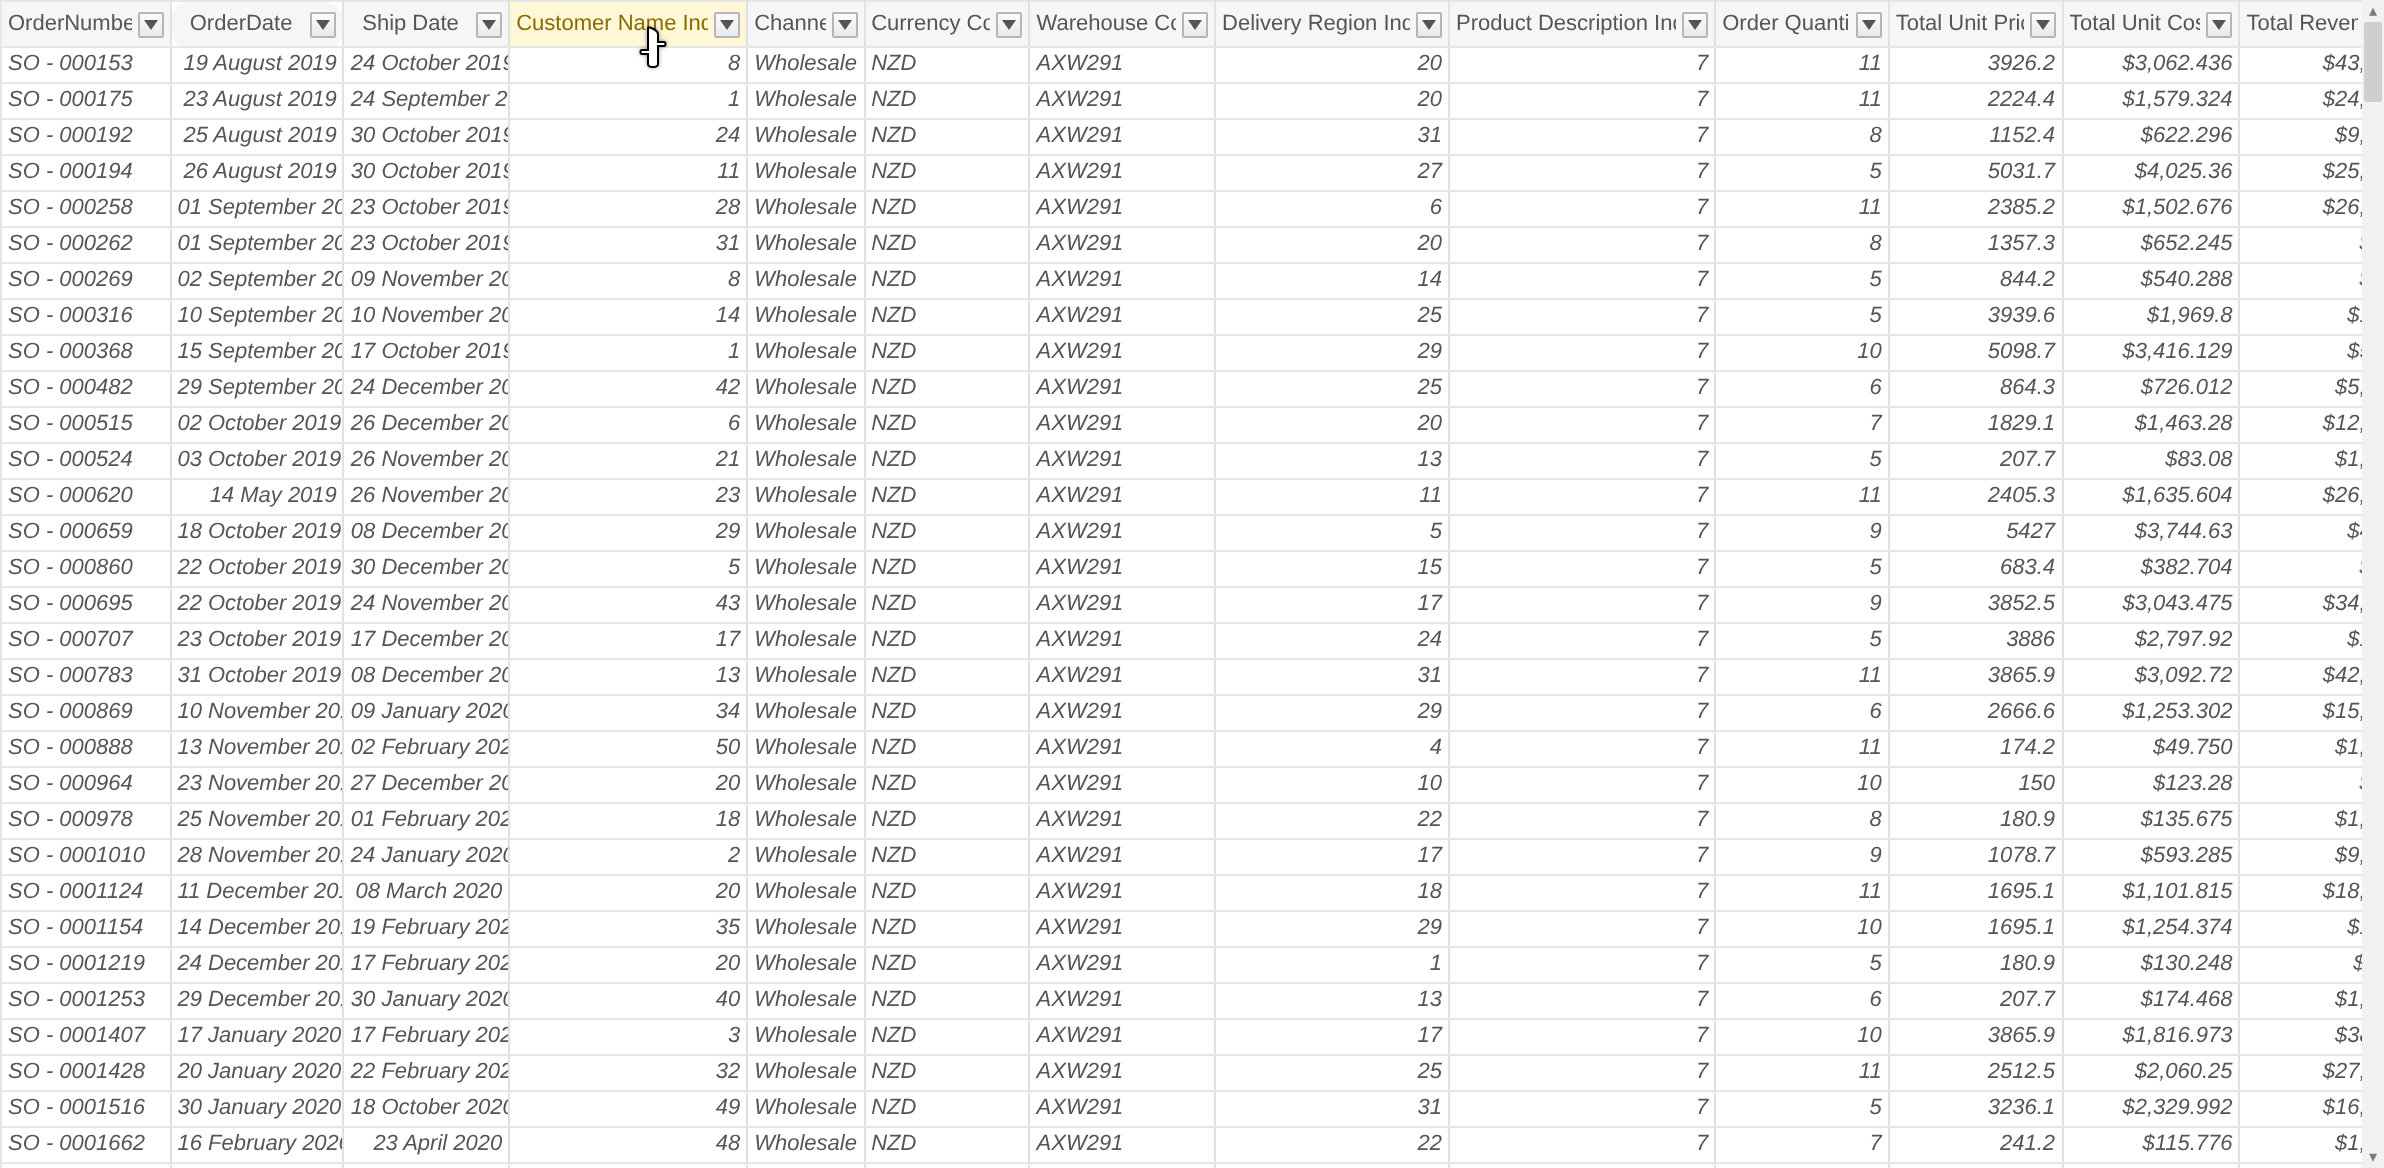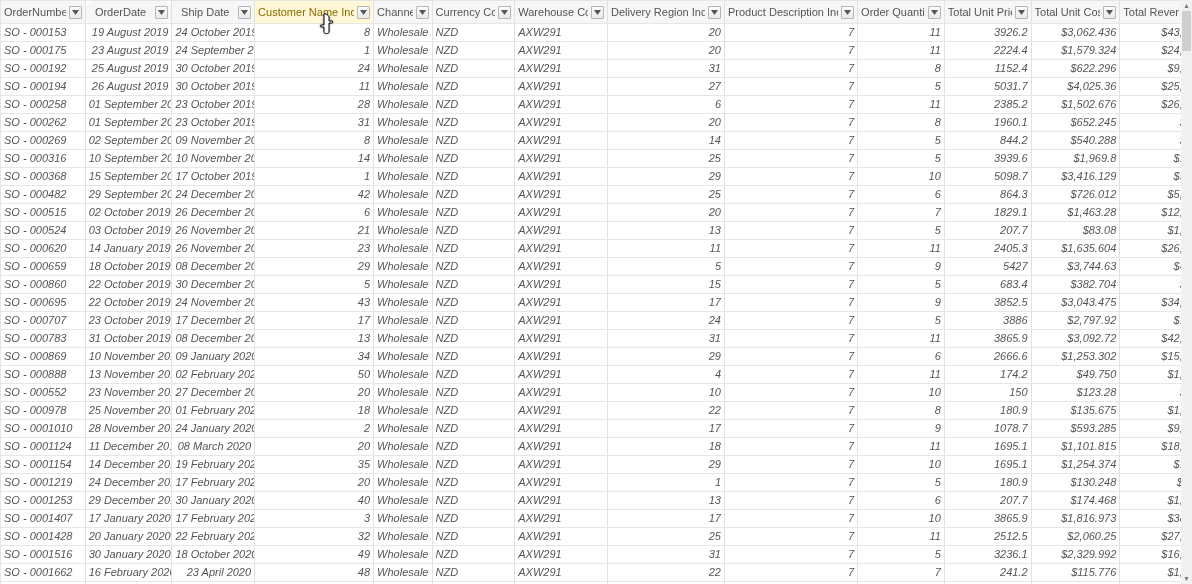--- a/index.html
+++ b/index.html
@@ -369,21 +369,21 @@
           <td class="text">SO - 000262</td>
           <td class="num">01 September 2019</td>
           <td class="num">23 October 2019</td>
           <td class="num">31</td>
           <td class="text">Wholesale</td>
           <td class="text">NZD</td>
           <td class="text">AXW291</td>
           <td class="num">20</td>
           <td class="num">7</td>
           <td class="num">8</td>
-          <td class="num">1960.1</td>
+          <td class="num">1357.3</td>
           <td class="num">$652.245</td>
           <td class="num">$8,</td>
         </tr>
         <tr>
           <td class="text">SO - 000269</td>
           <td class="num">02 September 2019</td>
           <td class="num">09 November 2019</td>
           <td class="num">8</td>
           <td class="text">Wholesale</td>
           <td class="text">NZD</td>
@@ -465,21 +465,21 @@
           <td class="text">AXW291</td>
           <td class="num">13</td>
           <td class="num">7</td>
           <td class="num">5</td>
           <td class="num">207.7</td>
           <td class="num">$83.08</td>
           <td class="num">$1,03</td>
         </tr>
         <tr>
           <td class="text">SO - 000620</td>
-          <td class="num">14 January 2019</td>
+          <td class="num">14 May 2019</td>
           <td class="num">26 November 2019</td>
           <td class="num">23</td>
           <td class="text">Wholesale</td>
           <td class="text">NZD</td>
           <td class="text">AXW291</td>
           <td class="num">11</td>
           <td class="num">7</td>
           <td class="num">11</td>
           <td class="num">2405.3</td>
           <td class="num">$1,635.604</td>
@@ -584,21 +584,21 @@
           <td class="text">NZD</td>
           <td class="text">AXW291</td>
           <td class="num">4</td>
           <td class="num">7</td>
           <td class="num">11</td>
           <td class="num">174.2</td>
           <td class="num">$49.750</td>
           <td class="num">$1,91</td>
         </tr>
         <tr>
-          <td class="text">SO - 000552</td>
+          <td class="text">SO - 000964</td>
           <td class="num">23 November 2019</td>
           <td class="num">27 December 2019</td>
           <td class="num">20</td>
           <td class="text">Wholesale</td>
           <td class="text">NZD</td>
           <td class="text">AXW291</td>
           <td class="num">10</td>
           <td class="num">7</td>
           <td class="num">10</td>
           <td class="num">150</td>

